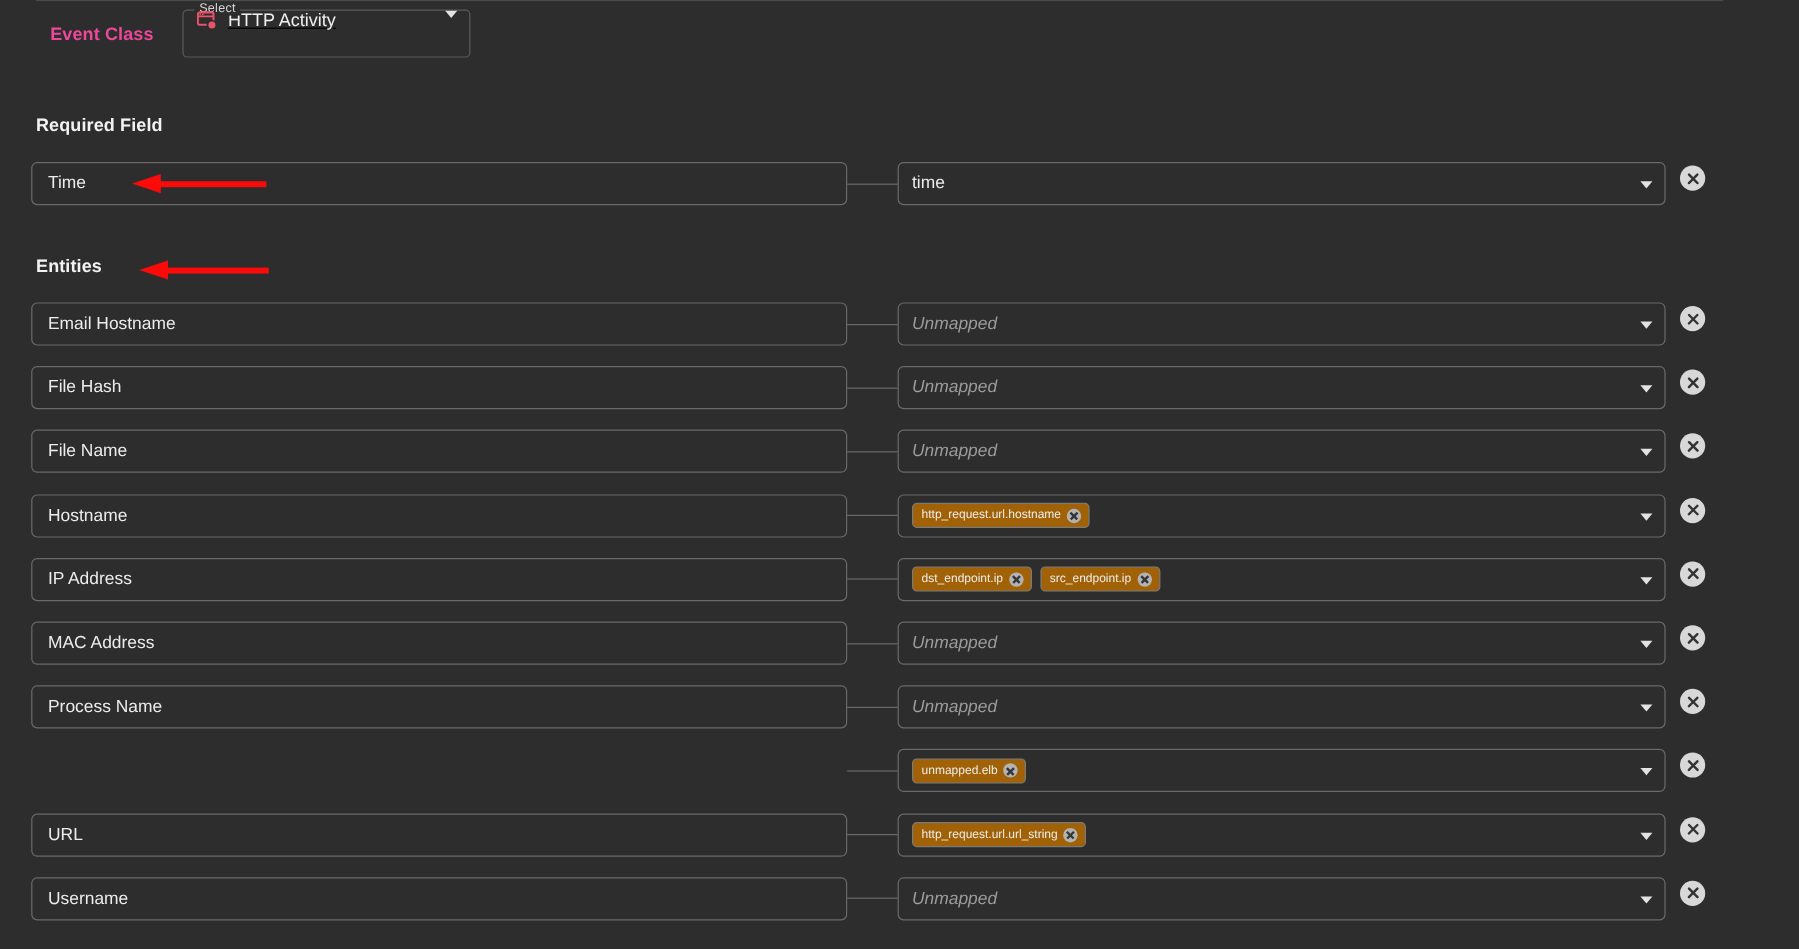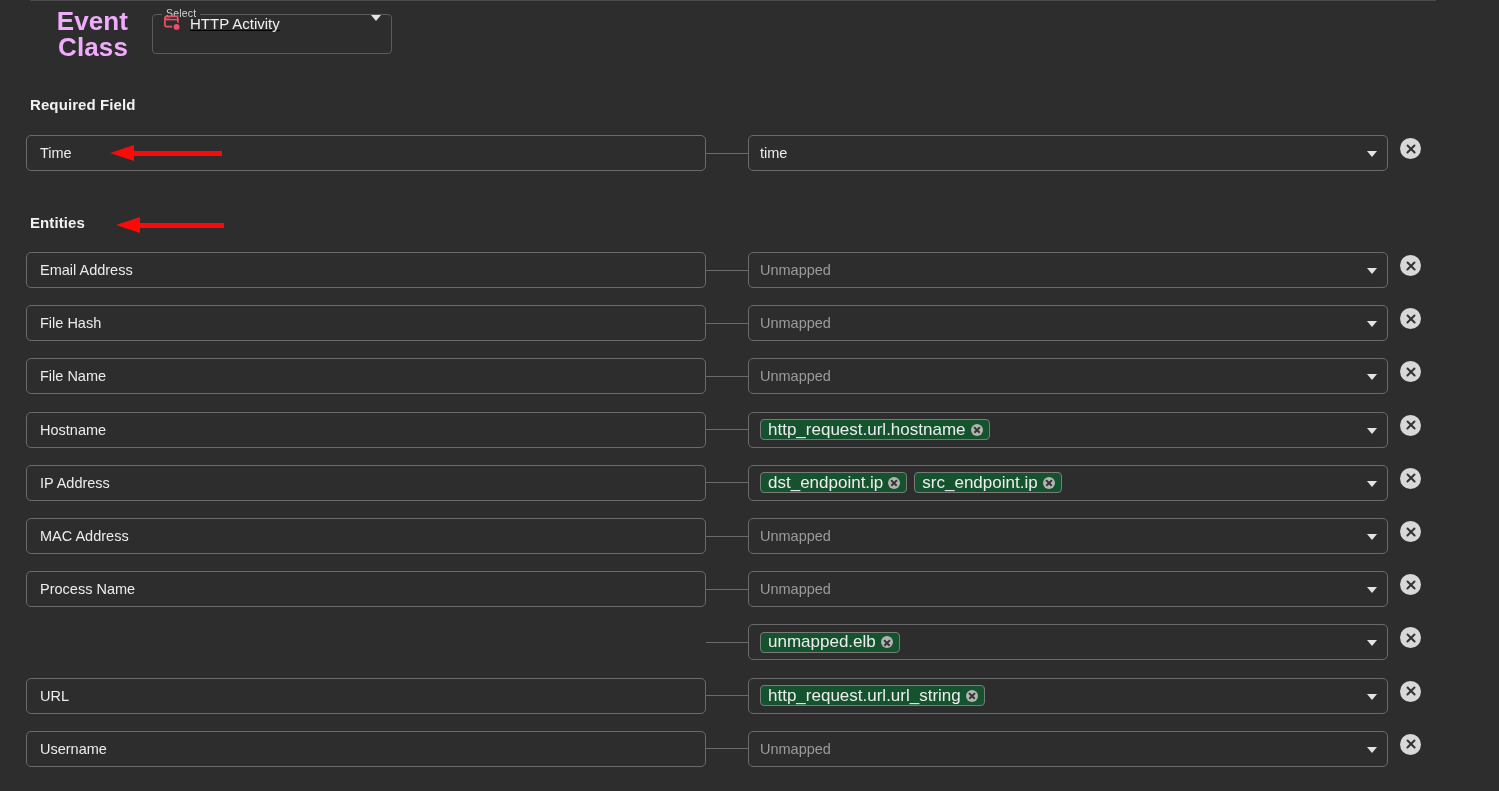--- a/index.html
+++ b/index.html
@@ -19,21 +19,21 @@
     background: #4a4a4a;
   }
 
   
   .eventclass-row {
     position: absolute; left: 0; top: 8px;
     display: flex; align-items: center;
   }
   .eventclass-label {
     width: 152px; text-align: right; padding-right: 24px;
-    color: #f0abfc; font-size: 26px; font-weight: 700;
+    color: #ec4899; font-size: 15px; font-weight: 700;
     letter-spacing: .1px; line-height: 1;
   }
   .select-outline {
     position: relative;
     width: 240px; height: 40px;
     border: 1px solid #5b5b5b; border-radius: 4px;
     display: flex; align-items: flex-start;
     padding: 0 10px 0 11px;
     text-decoration: underline;
   }
@@ -75,29 +75,29 @@
     background: #6a6a6a;
   }
   .right-box {
     position: absolute; left: 748px; width: 640px; height: 36px;
     border: 1px solid #6a6a6a; border-radius: 5px;
     display: flex; align-items: center; gap: 7px;
     padding: 0 26px 0 11px;
   }
   .right-box .caret { position: absolute; right: 10px; top: 15px; }
   .placeholder {
-    color: #9b9b9b; font-size: 14.5px; 
+    color: #9b9b9b; font-size: 14.5px; font-style: italic;
   }
   .plain-value { color: #ececec; font-size: 14.5px; }
   .chip {
     display: inline-flex; align-items: center; gap: 5px;
     height: 21px; padding: 0 6px 0 7px;
     border: 1px solid #7a7a7a; border-radius: 4px;
-    background: #14532d;
-    color: #ededed; font-size: 17px; white-space: nowrap;
+    background: #a16207;
+    color: #ededed; font-size: 10px; white-space: nowrap;
   }
   .chip-x {
     width: 12px; height: 12px; border-radius: 50%;
     background: #b3b3b3; position: relative; flex: 0 0 auto;
   }
   .chip-x::before, .chip-x::after {
     content: ""; position: absolute; left: 2px; top: 5.2px;
     width: 8px; height: 1.6px; background: #353535;
   }
   .chip-x::before { transform: rotate(45deg); }
@@ -165,21 +165,21 @@
       <span class="caret"></span>
     </div>
     <div class="del-btn" style="top:3px;"></div>
   </div>
 
   <div class="section-head" style="top:215px;">Entities</div>
 
   <div id="entity-rows">
       <div class="map-row" style="top: 252px;">
         <div class="left-box">
-          <span>Email Address</span>
+          <span>Email Hostname</span>
         </div>
         <div class="connector"></div>
         <div class="right-box">
           <span class="placeholder">Unmapped</span>
           <span class="caret"></span>
         </div>
         <div class="del-btn" style="top: 3px;"></div>
       </div>
       <div class="map-row" style="top: 305.2px;">
         <div class="left-box">

